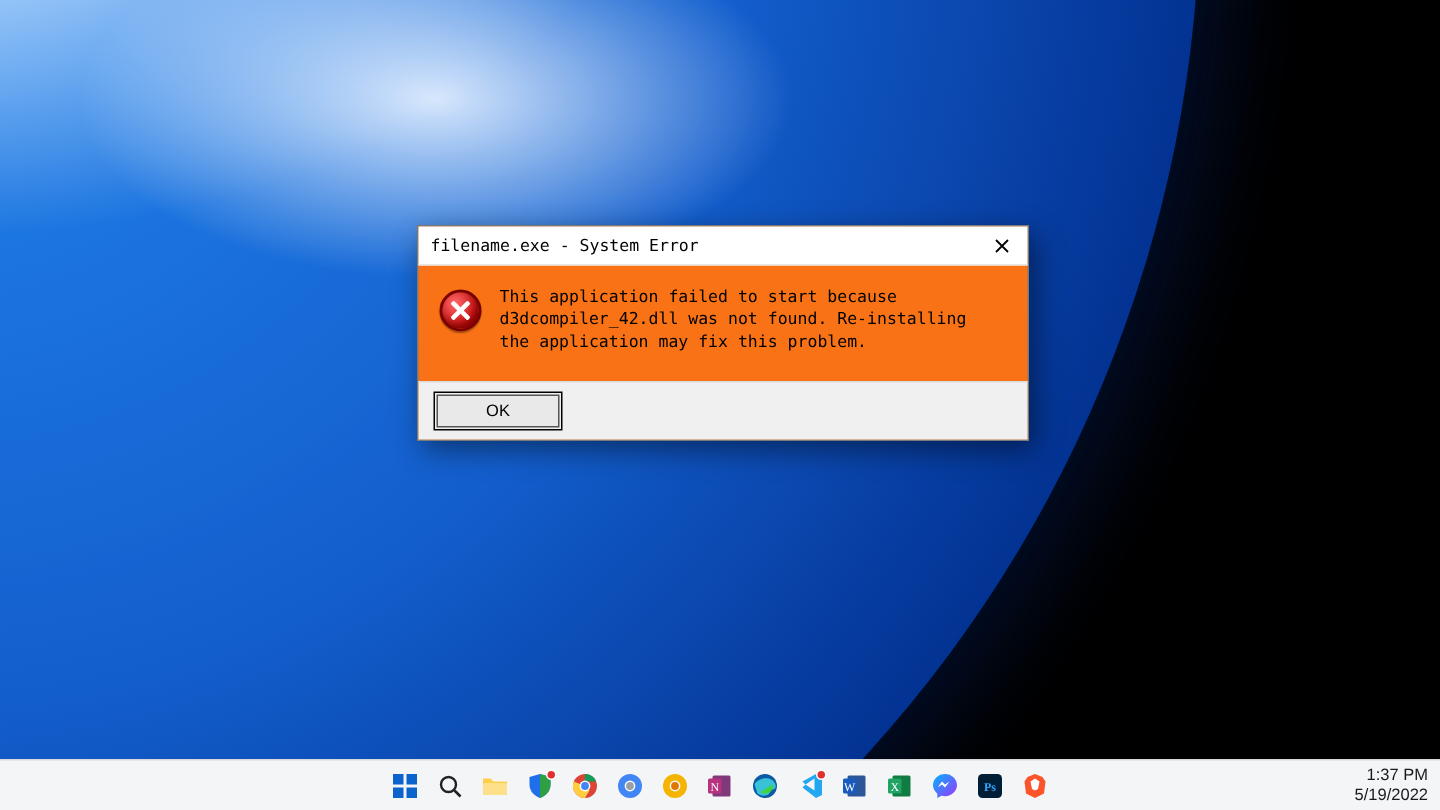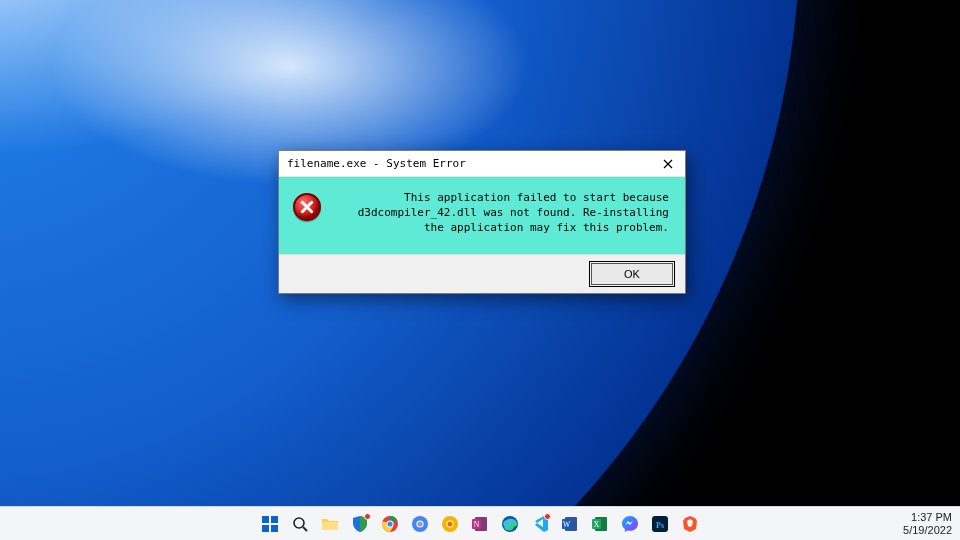--- a/index.html
+++ b/index.html
@@ -34,21 +34,21 @@
       radial-gradient(circle at 50% 50%, #2f86e0 0%, #1e5fbf 45%, #0a2f80 75%, #041540 100%);
     box-shadow: 0 0 60px 20px rgba(20,60,160,.25);
     filter: saturate(1.1) contrast(1.05);
   }
   
   .dialog {
     position: absolute;
     left: 278px;
     top: 150px;
     width: 408px;
-    background: #5eead4;
+    background: #f97316;
     border: 1px solid #7a7a7a;
     box-shadow: 4px 6px 18px rgba(0,0,0,.45);
     font-family: "Consolas", "Lucida Console", monospace;
     font-size: 11px;
     color: #000;
   }
   .dlg-title {
     display: flex;
     align-items: center;
     justify-content: space-between;
@@ -61,21 +61,20 @@
   .dlg-close {
     width: 22px; height: 18px;
     display: flex; align-items: center; justify-content: center;
     cursor: default;
   }
   .dlg-close svg { width: 10px; height: 10px; }
   .dlg-body {
     display: flex;
     gap: 12px;
     padding: 14px 16px 18px 14px;
-    text-align: right;
   }
   .err-icon {
     width: 28px; height: 28px; flex: 0 0 28px;
     border-radius: 50%;
     background: radial-gradient(circle at 35% 30%, #ff6b6b, #c20606 70%);
     border: 2px solid #7a0000;
     position: relative;
     box-shadow: inset -2px -3px 4px rgba(0,0,0,.3), 0 1px 1px rgba(0,0,0,.4);
     margin-top: 2px;
   }
@@ -88,21 +87,20 @@
     border-radius: 1px;
   }
   .err-icon::before { transform: translate(-50%,-50%) rotate(45deg); }
   .err-icon::after  { transform: translate(-50%,-50%) rotate(-45deg); }
   .dlg-msg { line-height: 1.35; }
   .dlg-buttons {
     background: #f0f0f0;
     border-top: 1px solid #dcdcdc;
     padding: 8px 12px;
     display: flex;
-    justify-content: flex-end;
   }
   .btn-ok {
     min-width: 82px;
     height: 22px;
     font: 11px "Segoe UI", Tahoma, sans-serif;
     background: #e9e9e9;
     border: 1px solid #555;
     outline: 1px solid #000;
     outline-offset: 1px;
     cursor: default;

